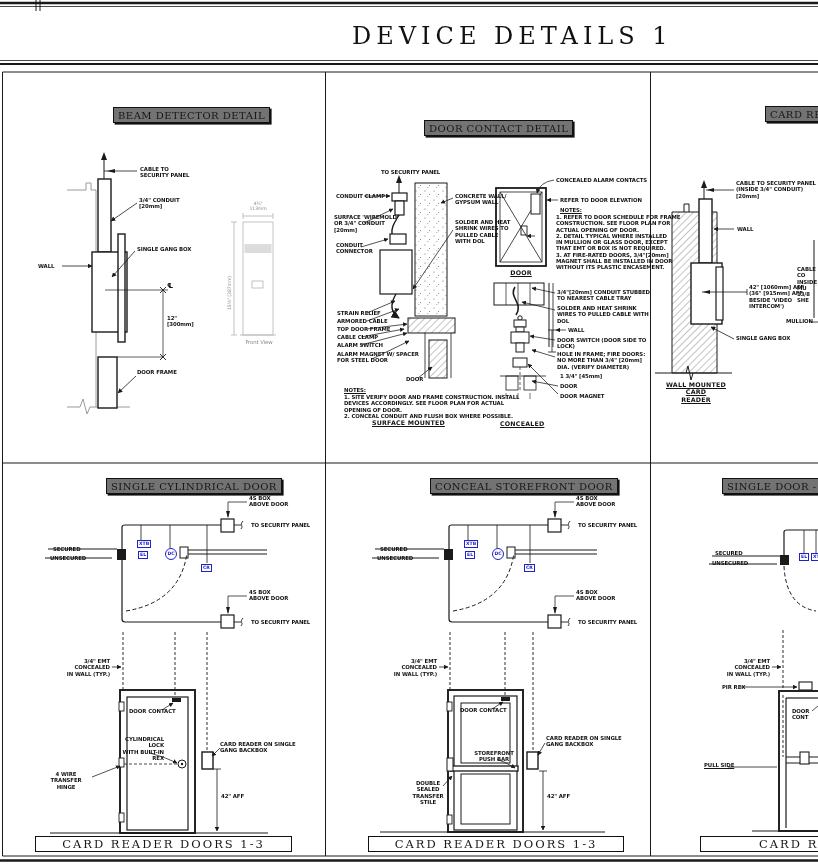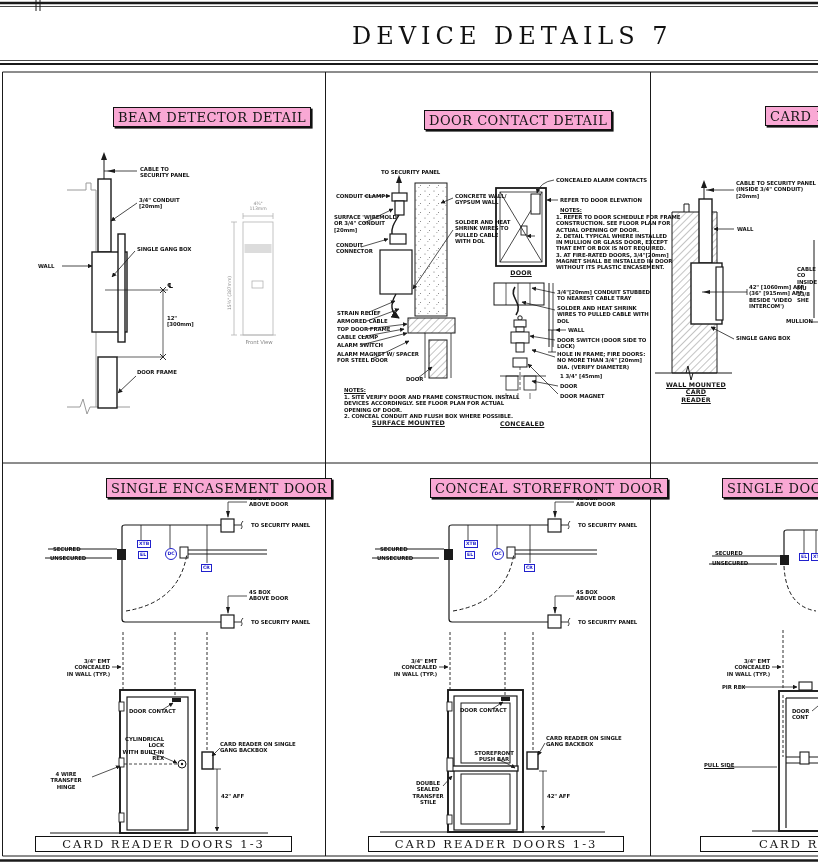--- a/index.html
+++ b/index.html
@@ -1,22 +1,22 @@
 <!DOCTYPE html>
 <html><head>
 <meta charset="utf-8">
 <style>
 html,body{margin:0;padding:0;background:#fff}
 #sheet{position:relative;width:818px;height:864px;background:#fff;overflow:hidden;
   font-family:"DejaVu Sans",sans-serif;color:#161616}
 svg.lines{position:absolute;left:0;top:0}
 #main-title{position:absolute;font-family:"DejaVu Serif",serif;font-size:24px;
   letter-spacing:5px;white-space:nowrap;color:#111}
-.pbox{position:absolute;border:1.2px solid #111;background:#f9a8d4;box-shadow:1.6px 1.6px 0 #111;
-  font-family:"DejaVu Serif",serif;font-size:13px;letter-spacing:0.5px;padding:1.5px 4px;
+.pbox{position:absolute;border:1.2px solid #111;background:#737373;box-shadow:1.6px 1.6px 0 #111;
+  font-family:"DejaVu Serif",serif;font-size:10px;letter-spacing:0.5px;padding:1.5px 4px;
   white-space:nowrap;z-index:3}
 .bigcap{position:absolute;border:1.2px solid #111;background:#fff;font-family:"DejaVu Serif",serif;
   font-size:11.5px;letter-spacing:2px;text-align:center;height:14px;line-height:14px;
   white-space:nowrap;z-index:3}
 .lbl{position:absolute;font-weight:bold;font-size:5.4px;line-height:1.16;letter-spacing:-0.1px;
   white-space:pre-line;color:#141414;z-index:2}
 .rt{text-align:right}
 .ctr{text-align:center}
 .u{text-decoration:underline}
 .cap{font-size:6.3px;letter-spacing:0.2px}
@@ -296,39 +296,39 @@
 <line x1="786" y1="757" x2="818" y2="757" stroke-width="1"></line>
 <line x1="786" y1="763" x2="818" y2="763" stroke-width="1"></line>
 <rect x="800" y="752" width="9" height="12" fill="#fff" stroke-width="1.1"></rect>
 <line x1="728" y1="767" x2="777" y2="767" stroke-width="0.8"></line>
 <line x1="783" y1="695" x2="783" y2="757" stroke-width="0.9" stroke-dasharray="3 2"></line>
 <line x1="812" y1="711" x2="818" y2="706" stroke-width="0.75"></line>
 <line x1="752" y1="831" x2="818" y2="831" stroke-width="1.2"></line>
 </g>
 </svg>
 
-<div id="main-title" style="left:352px;top:22px">DEVICE DETAILS 7</div>
+<div id="main-title" style="left:352px;top:22px">DEVICE DETAILS 1</div>
 
 <div class="pbox" style="left:113px;top:107px">BEAM DETECTOR DETAIL</div>
 <div class="lbl" style="left:140px;top:166px">CABLE TO
 SECURITY PANEL</div>
 <div class="lbl" style="left:139px;top:197px">3/4" CONDUIT
 [20mm]</div>
 <div class="lbl" style="left:137px;top:246px">SINGLE GANG BOX</div>
 <div class="lbl" style="left:38px;top:263px">WALL</div>
 <div class="lbl" style="left:167px;top:282px;font-size:7px">℄</div>
 <div class="lbl" style="left:167px;top:315px">12"
 [300mm]</div>
 <div class="lbl" style="left:137px;top:369px">DOOR FRAME</div>
 <div class="lbl dimg ctr" style="left:243px;top:201px;width:30px">4¾"
 113mm</div>
 <div class="lbl dimg rot" style="left:227px;top:310px">15¾" (387mm)</div>
 <div class="lbl fv ctr" style="left:240px;top:339px;width:38px">Front View</div>
 
-<div class="pbox" style="left:424px;top:110px">DOOR CONTACT DETAIL</div>
+<div class="pbox" style="left:424px;top:120px">DOOR CONTACT DETAIL</div>
 <div class="lbl" style="left:381px;top:169px">TO SECURITY PANEL</div>
 <div class="lbl" style="left:336px;top:193px">CONDUIT CLAMP</div>
 <div class="lbl" style="left:334px;top:214px">SURFACE 'WIREMOLD'
 OR 3/4" CONDUIT
 [20mm]</div>
 <div class="lbl" style="left:336px;top:242px">CONDUIT
 CONNECTOR</div>
 <div class="lbl" style="left:455px;top:193px">CONCRETE WALL/
 GYPSUM WALL</div>
 <div class="lbl" style="left:455px;top:219px">SOLDER AND HEAT
@@ -387,21 +387,21 @@
 (36" [915mm] AFF
 BESIDE 'VIDEO INTERCOM')</div>
 <div class="lbl" style="left:736px;top:335px">SINGLE GANG BOX</div>
 <div class="lbl cap u ctr" style="left:658px;top:381px;width:76px">WALL MOUNTED CARD
 READER</div>
 <div class="lbl" style="left:797px;top:266px">CABLE CO
 INSIDE MU
 13/8 SHE</div>
 <div class="lbl" style="left:786px;top:318px">MULLION</div>
 
-<div class="pbox" style="left:106px;top:478px">SINGLE ENCASEMENT DOOR</div>
+<div class="pbox" style="left:106px;top:478px">SINGLE CYLINDRICAL DOOR</div>
 <div class="lbl" style="left:53px;top:546px">SECURED</div>
 <div class="lbl" style="left:50px;top:555px">UNSECURED</div>
 <div class="tag" style="left:137px;top:540px">XTB</div>
 <div class="tag" style="left:138px;top:551px">EL</div>
 <div class="tag tagc" style="left:165px;top:548px">DC</div>
 <div class="tag" style="left:201px;top:564px">CR</div>
 <div class="lbl" style="left:249px;top:495px">4S BOX
 ABOVE DOOR</div>
 <div class="lbl" style="left:251px;top:522px">TO SECURITY PANEL</div>
 <div class="lbl" style="left:249px;top:589px">4S BOX

